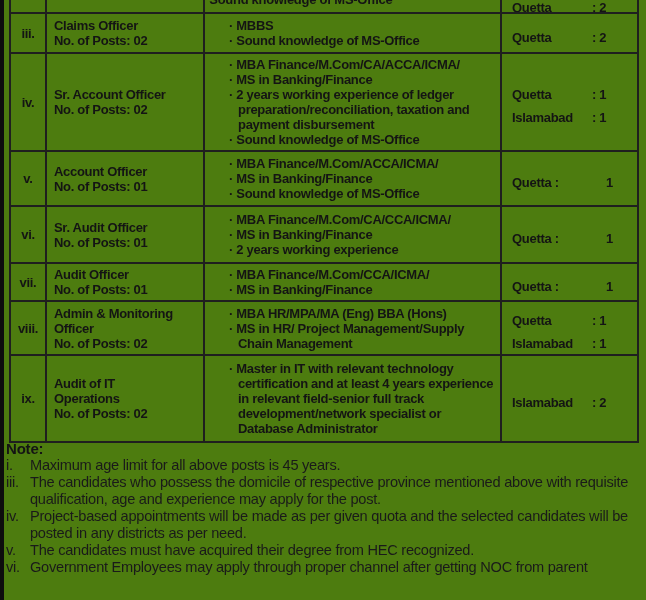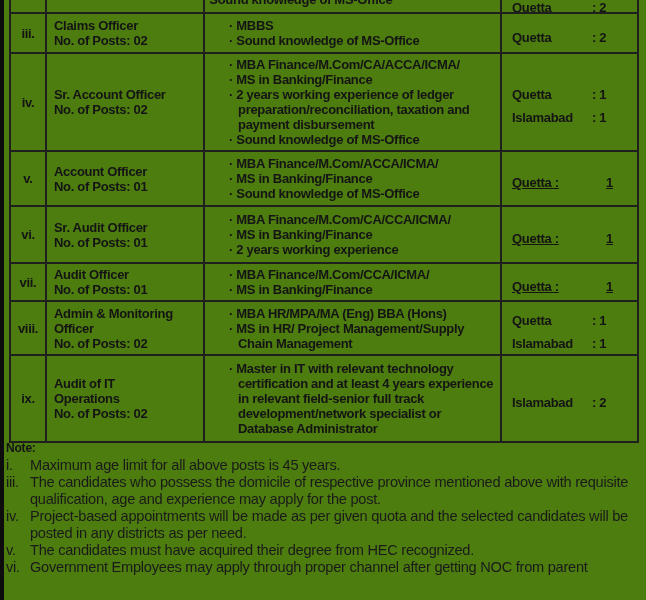--- a/index.html
+++ b/index.html
@@ -26,41 +26,41 @@
   td.serial { text-align:center; }
   td.title  { padding:3px 19px 3px 7px; }
   td.qual   { padding:3px 3px 3px 24px; }
   td.loc    { padding:3px 4px 3px 10px; }
 
   .qline { padding-left:9px; text-indent:-9px; }
   .bullet { display:inline; }
 
   .loc-line { display:flex;margin-top:8px; }
   .loc-line.aligned .loc-place { flex:0 0 80px; }
-  .loc-line.split { justify-content:space-between; padding-right:20px;text-decoration:underline; }
+  .loc-line.split { justify-content:space-between; padding-right:20px; }
 
   
   tr.r0 td { height:40px; }
   tr.r1 td { height:98px; }
   tr.r2 td { height:55px; }
   tr.r3 td { height:57px; }
   tr.r4 td { height:36px; }
   tr.r5 td { height:54px; }
   tr.r6 td { height:87px;border-radius:30px; }
 
   
   tr.partial td { border-top:none; height:12px; padding:0; }
   tr.partial .clip { position:relative; height:12px; overflow:hidden; }
   tr.partial .clip > div { position:absolute; top:-8px; left:0; right:0; }
   tr.partial td.qual .clip > div { padding-left:6px; }
   tr.partial td.loc .clip > div { padding-left:10px; padding-right:4px; }
 
   
   .note { position:absolute; left:6px; top:440px; width:636px; }
-  .note-label { font-size:12px; font-weight:bold; line-height:17px; letter-spacing:-0.2px; }
+  .note-label { font-size:15px; font-weight:bold; line-height:17px; letter-spacing:-0.2px; }
   .note-item { display:flex; font-size:14.6px; line-height:17px; letter-spacing:-0.25px; color:#1a1a1a; }
   .note-num { flex:0 0 24px; }
   .note-text { flex:1 1 auto; }
 </style>
 </head>
 <body>
 
 <div class="page">
   <div class="edge-bar"></div>
 

